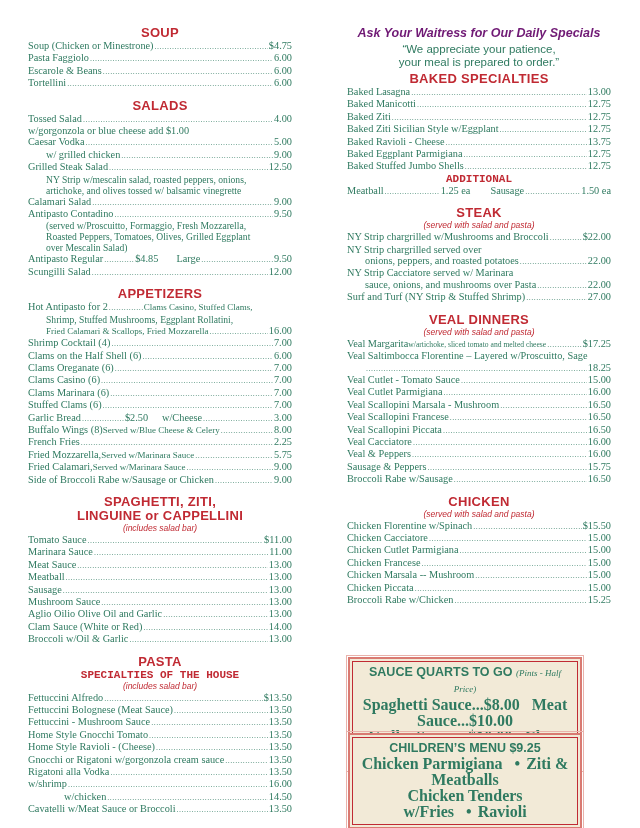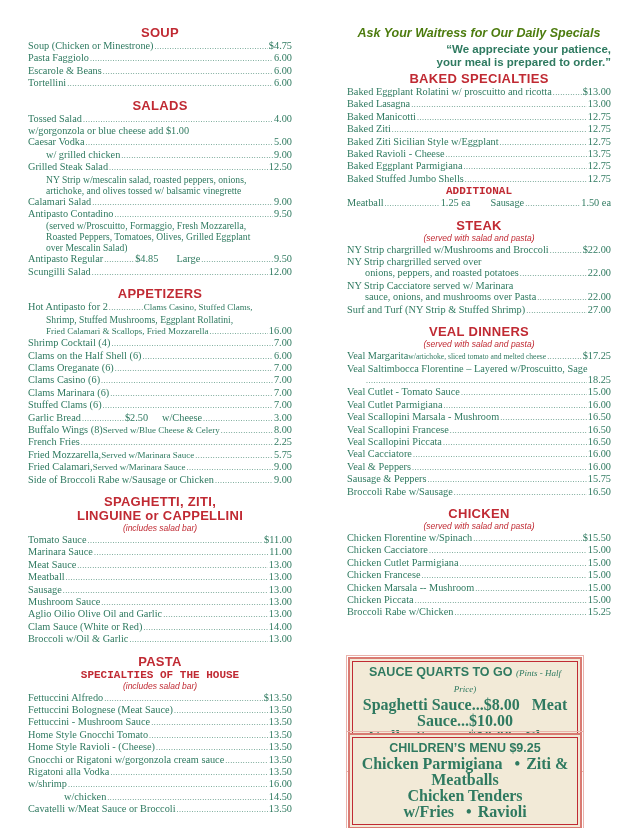--- a/index.html
+++ b/index.html
@@ -14,22 +14,22 @@
   .row { display: flex; font-size: 10.3px; line-height: 11.4px; white-space: nowrap; align-items: baseline; }
   .row .name { flex: 0 0 auto; }
   .row .dots { flex: 1 1 auto; overflow: hidden; min-width: 6px; margin: 0 1px; }
   .row .dots::before { content: "........................................................................................................................................................................................................"; font-size: 8px; letter-spacing: 0.5px; }
   .row .price { flex: 0 0 auto; }
   .desc { font-size: 9.6px; line-height: 11px; padding-left: 18px; white-space: nowrap; }
   .plain { font-size: 10.3px; line-height: 11.4px; white-space: nowrap; }
   .small { font-size: 9px; }
   .gap { height: 9px; }
   .gap-s { height: 4px; }
-  .tag { font-family: "Liberation Sans", sans-serif; font-style: italic; font-weight: 700; color: #4d7c0f; text-align: center; font-size: 12.5px; line-height: 14px; }
-  .quote { font-family: "Liberation Sans", sans-serif; font-weight: 700; color: #2f7a60; text-align: right; font-size: 11.5px; line-height: 12.5px; margin-top: 3px; }
+  .tag { font-family: "Liberation Sans", sans-serif; font-style: italic; font-weight: 700; color: #701a75; text-align: center; font-size: 12.5px; line-height: 14px; }
+  .quote { font-family: "Liberation Sans", sans-serif; font-weight: 400; color: #2f7a60; text-align: center; font-size: 11.5px; line-height: 12.5px; margin-top: 3px; }
   .box { position: absolute; left: 348px; width: 234px; background: #f2ead7; border: 2px solid #d97a72; outline: 1px solid #e9b2ab; outline-offset: 1px; padding: 2px; }
   .box .inner { border: 1px solid #c02a33; padding: 3px 4px 4px; text-align: center; }
   .box .title { font-family: "Liberation Sans", sans-serif; font-weight: 700; color: #2f7a60; font-size: 12.5px; line-height: 15px; }
   .box .title .aside { font-family: "Liberation Serif", serif; font-style: italic; font-weight: 400; font-size: 9px; }
   .box .line { font-weight: 700; font-size: 16px; line-height: 16px; color: #2f7a60; }
   .box .line span + span { margin-left: 12px; }
   .sep { margin: 0 6px; }
 </style>
 </head>
 <body>
@@ -308,25 +308,20 @@
 
 <div class="col right">
   <div class="tag">Ask Your Waitress for Our Daily Specials</div>
   <div class="quote">“We appreciate your patience,</div>
   <div class="quote" style="margin-top:0">your meal is prepared to order.”</div>
 
   <div class="gap-s"></div>
   <h2 class="sec">BAKED SPECIALTIES</h2>
   <div>
     <div class="row">
-        <span class="name">Baked Eggplant Rolatini w/ proscuitto and ricotta</span>
-        <span class="dots"></span>
-        <span class="price">$13.00</span>
-      </div>
-    <div class="row">
         <span class="name">Baked Lasagna</span>
         <span class="dots"></span>
         <span class="price">13.00</span>
       </div>
     <div class="row">
         <span class="name">Baked Manicotti</span>
         <span class="dots"></span>
         <span class="price">12.75</span>
       </div>
     <div class="row">

